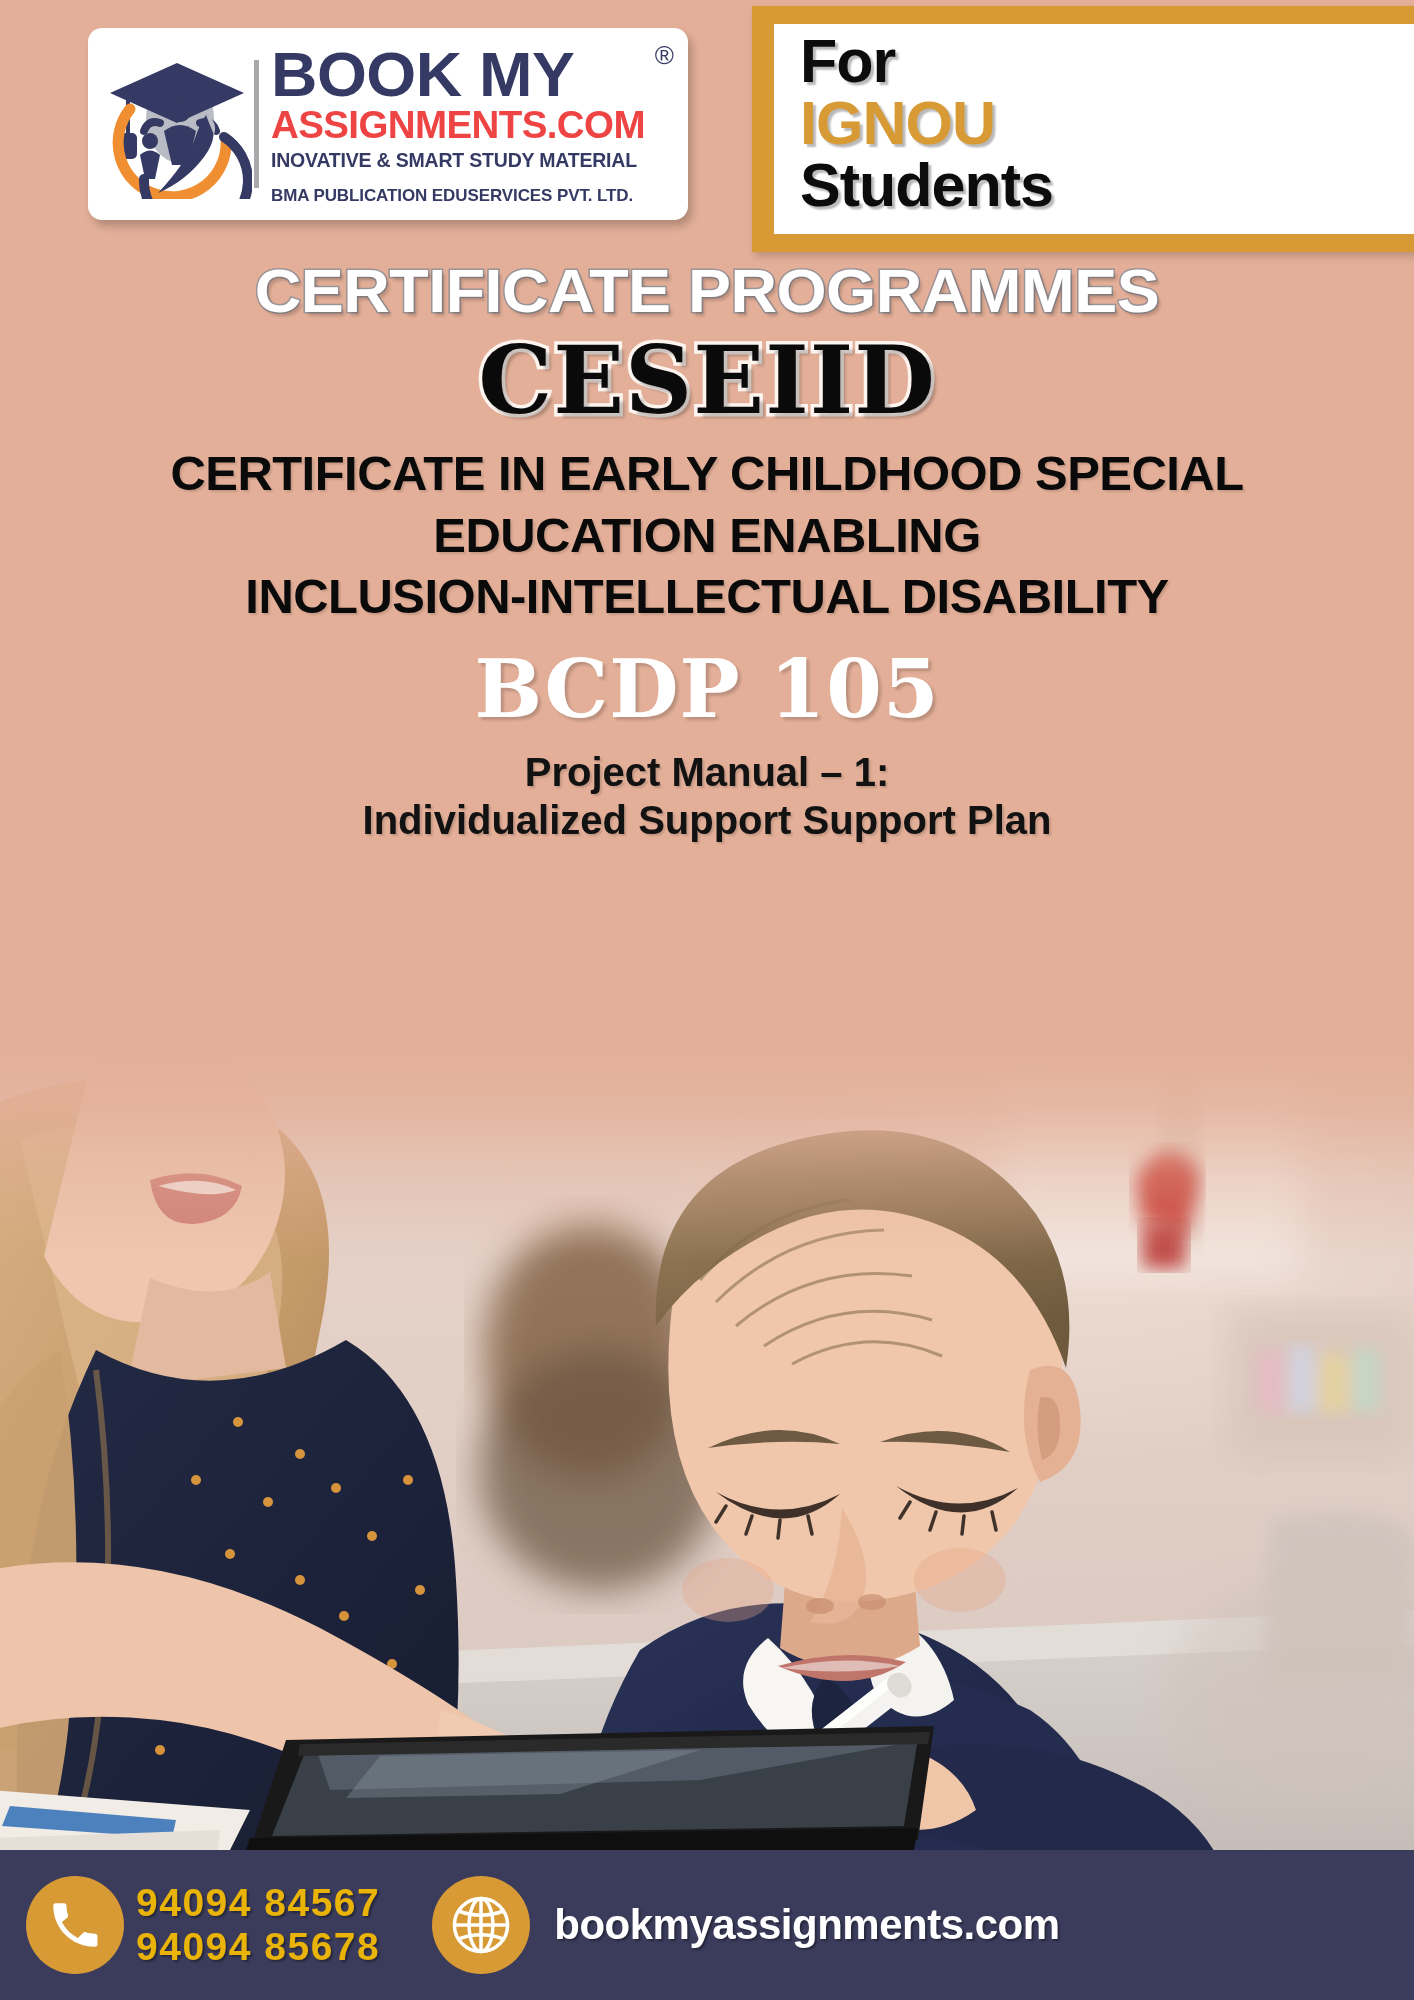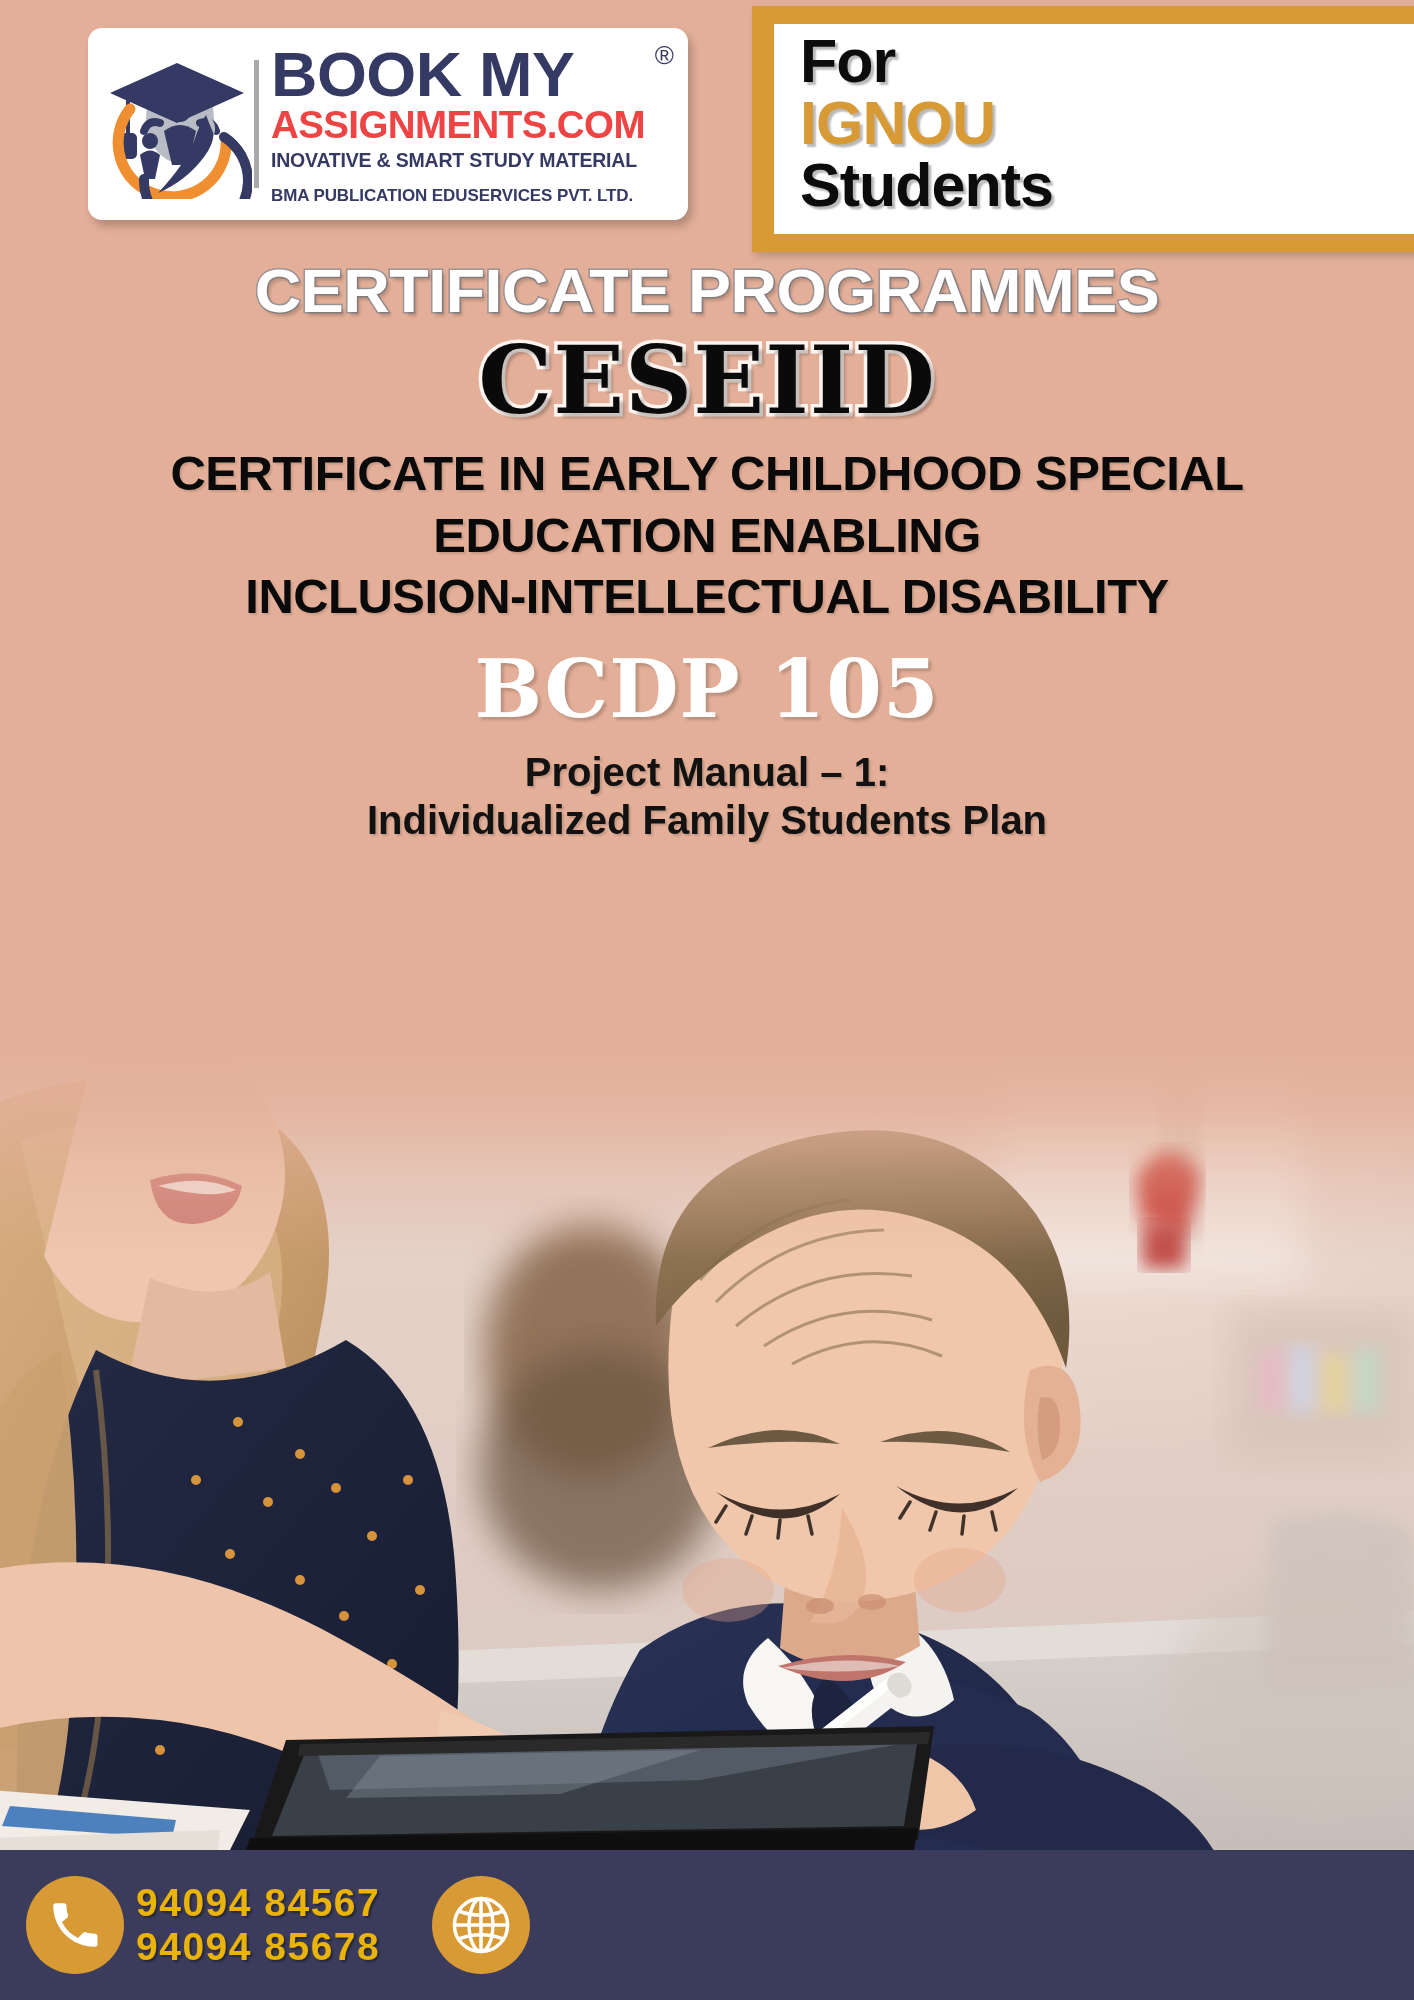--- a/index.html
+++ b/index.html
@@ -498,21 +498,21 @@
   </div>
 
   <div class="title-block">
     <div class="t-programmes">CERTIFICATE PROGRAMMES</div>
     <div class="t-code">CESEIID</div>
     <div class="t-fullname">CERTIFICATE IN EARLY CHILDHOOD SPECIAL</div>
     <div class="t-fullname" style="margin-top:0">EDUCATION ENABLING</div>
     <div class="t-fullname" style="margin-top:0">INCLUSION-INTELLECTUAL DISABILITY</div>
     <div class="t-course">BCDP 105</div>
     <div class="t-manual">Project Manual – 1:</div>
-    <div class="t-manual" style="margin-top:0">Individualized Family Students Plan</div>
+    <div class="t-manual" style="margin-top:0">Individualized Support Support Plan</div>
   </div>
 
   <div class="footer">
     <div class="circ-icon">
       <svg width="58" height="58" viewBox="0 0 24 24">
         <path d="M6.6 10.8c1.4 2.8 3.8 5.2 6.6 6.6l2.2-2.2c.3-.3.7-.4 1.1-.2 1.2.4 2.5.6 3.8.6.6 0 1 .4 1 1V20c0 .6-.4 1-1 1C10.6 21 3 13.4 3 4c0-.6.4-1 1-1h3.5c.6 0 1 .4 1 1 0 1.3.2 2.6.6 3.8.1.4 0 .8-.2 1.1l-2.3 1.9z" fill="#ffffff"></path>
       </svg>
     </div>
     <div class="phones">
       <div>94094 84567</div>
@@ -525,15 +525,16 @@
             <circle cx="50" cy="50" r="38"></circle>
             <ellipse cx="50" cy="50" rx="17" ry="38"></ellipse>
             <line x1="50" y1="12" x2="50" y2="88"></line>
             <line x1="12" y1="50" x2="88" y2="50"></line>
             <path d="M18 30 q32 12 64 0"></path>
             <path d="M18 70 q32 -12 64 0"></path>
           </g>
         </svg>
       </div>
     </div>
+    <div class="site">bookmyassignments.com</div>
   </div>
 
 </div>
 
 </body></html>

